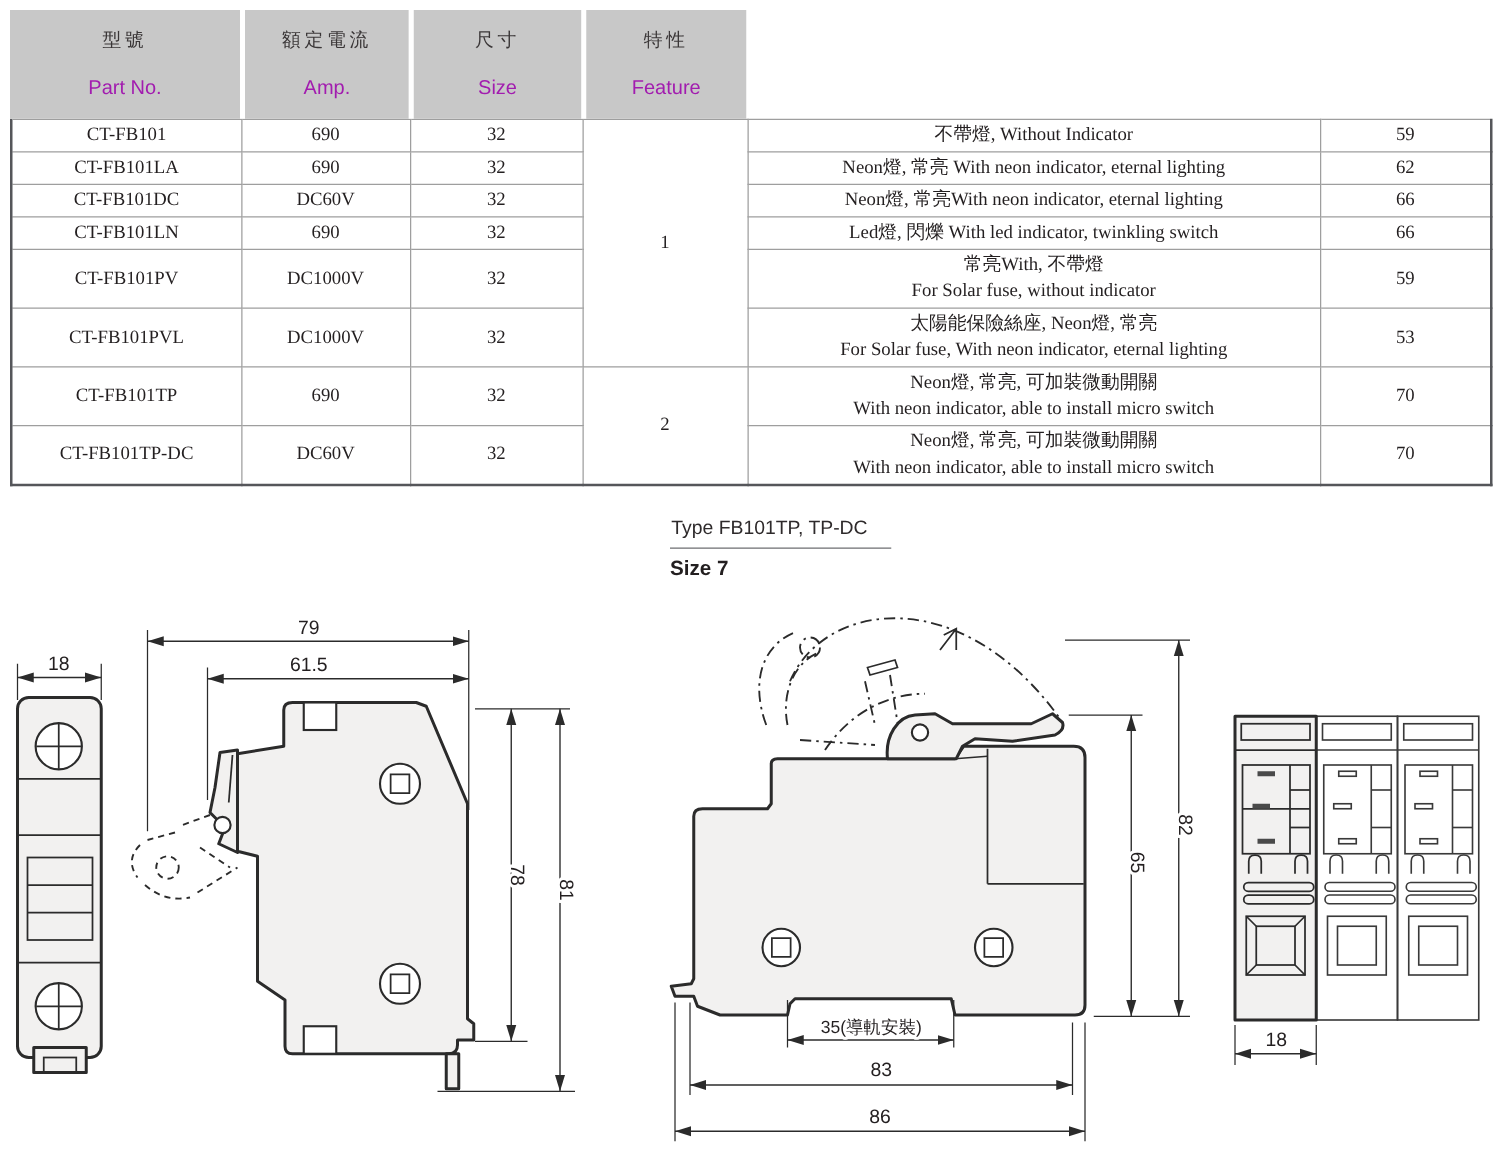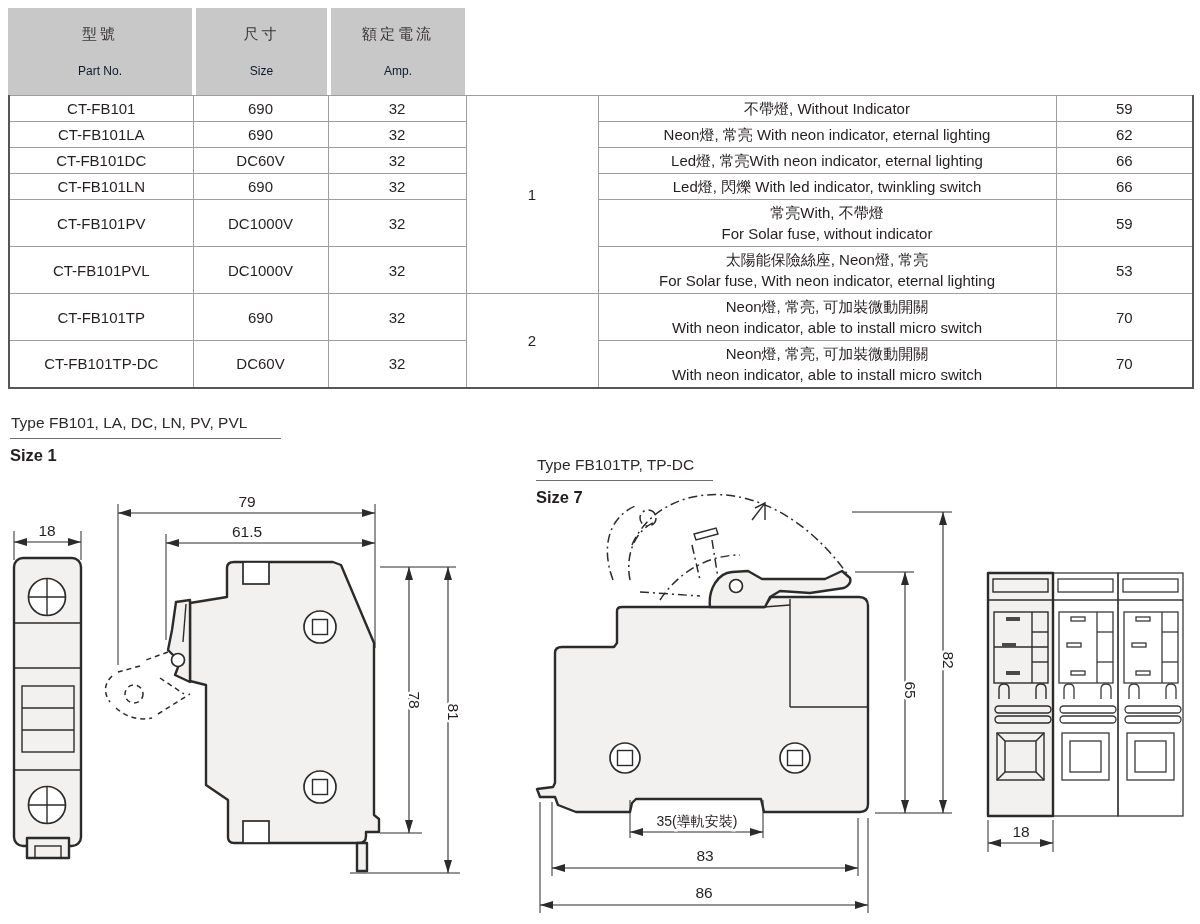--- a/index.html
+++ b/index.html
@@ -5,35 +5,35 @@
   html,body{margin:0;padding:0;background:#fff;}
   body{font-family:"Liberation Sans","DejaVu Sans",sans-serif;color:#231f20;}
   .page{position:relative;width:1200px;height:924px;background:#fff;overflow:hidden;}
 
   
   .spec-table{position:absolute;left:8px;top:8px;width:1184px;}
   .thead{display:grid;grid-template-columns:184px 135px 138px 132px 458px 137px;height:87px;}
   .th{background:#c8c8c8;display:flex;flex-direction:column;align-items:center;justify-content:center;gap:20px;border-left:4px solid #fff;}
   .th:first-child{border-left:none;}
   .th .zh{font-size:15px;letter-spacing:3px;color:#3a3637;}
-  .th .en{font-size:12px;color:#0f172a;}
+  .th .en{font-size:16px;color:#a21caf;}
   table.tb{border-collapse:collapse;table-layout:fixed;width:1184px;
-           border:2px solid #55565a;border-top:1px solid #9e9e9e;}
+           border:2px solid #55565a;border-top:1px solid #9e9e9e;font-family:Liberation Serif, serif;}
   table.tb td{border:1px solid #9e9e9e;text-align:center;vertical-align:middle;padding:0;
               font-size:15px;line-height:21px;}
   tr.r-s{height:26px;}
   tr.r-d{height:47px;}
   td .f2:empty{display:none;}
 
   
   .section{position:absolute;top:414px;}
   .section .type{font-size:15.5px;color:#2e2a2b;padding:0 2px 6px 1px;border-bottom:1.5px solid #6d6e71;}
   .section .size{font-size:16.5px;font-weight:bold;margin-top:7px;}
   .sec1{left:10px;} .sec1 .type{width:268px;}
-  .sec2{left:536px;margin-top:42px;} .sec2 .type{width:174px;}
+  .sec2{left:536px;} .sec2 .type{width:174px;}
 
   
   svg.draw{position:absolute;left:0;top:485px;}
   .ln{stroke:#2b2b2b;stroke-width:2.4;fill:#f2f1f0;stroke-linejoin:round;stroke-linecap:round;}
   .lnw{stroke:#2b2b2b;stroke-width:1.7;fill:#fff;}
   .thin{stroke:#2b2b2b;stroke-width:1.4;fill:none;}
   .dash{stroke:#2b2b2b;stroke-width:1.5;fill:none;stroke-dasharray:5 4;}
   .dashdot{stroke:#2b2b2b;stroke-width:1.5;fill:none;stroke-dasharray:9 4 2 4;}
   .dim{stroke:#2b2b2b;stroke-width:1.1;fill:none;}
   .ext{stroke:#2b2b2b;stroke-width:1;fill:none;}
@@ -48,26 +48,30 @@
 
 <div class="page">
 
   <div class="spec-table">
     <div class="thead">
       <div class="th">
         <span class="zh">型號</span>
         <span class="en">Part No.</span>
       </div>
       <div class="th">
+        <span class="zh">額定電流</span>
+        <span class="en">Amp.</span>
+      </div>
+      <div class="th">
         <span class="zh">尺寸</span>
         <span class="en">Size</span>
       </div>
       <div class="th">
-        <span class="zh">額定電流</span>
-        <span class="en">Amp.</span>
+        <span class="zh">特性</span>
+        <span class="en">Feature</span>
       </div>
     </div>
 
     <table class="tb">
       <colgroup>
           <col style="width:184px">
           <col style="width:135px">
           <col style="width:138px">
           <col style="width:132px">
           <col style="width:458px">
@@ -91,21 +95,21 @@
         <td>
               <div class="f1">Neon燈, 常亮  With neon indicator, eternal lighting</div>
             </td>
         <td>62</td>
       </tr>
       <tr class="r-s">
         <td>CT-FB101DC</td>
         <td>DC60V</td>
         <td>32</td>
         <td>
-              <div class="f1">Led燈, 常亮With neon indicator, eternal lighting</div>
+              <div class="f1">Neon燈, 常亮With neon indicator, eternal lighting</div>
             </td>
         <td>66</td>
       </tr>
       <tr class="r-s">
         <td>CT-FB101LN</td>
         <td>690</td>
         <td>32</td>
         <td>
               <div class="f1">Led燈, 閃爍  With led indicator, twinkling switch</div>
             </td>
@@ -149,24 +153,20 @@
         <td>
               <div class="f1">Neon燈, 常亮, 可加裝微動開關</div>
               <div class="f2">With neon indicator, able to install micro switch</div>
             </td>
         <td>70</td>
       </tr>
     </tbody>
       </table>
   </div>
 
-  <div class="section sec1">
-    <div class="type">Type FB101, LA, DC, LN, PV, PVL</div>
-    <div class="size">Size 1</div>
-  </div>
   <div class="section sec2">
     <div class="type">Type FB101TP, TP-DC</div>
     <div class="size">Size 7</div>
   </div>
 
   <svg class="draw" width="1200" height="439" viewBox="0 485 1200 439">
     <defs>
       <marker id="arw" orient="auto-start-reverse" markerUnits="userSpaceOnUse" markerWidth="14" markerHeight="10" refX="13" refY="5">
         <path d="M13,5 L0,1 L0,9 Z" fill="#2b2b2b"></path>
       </marker>

